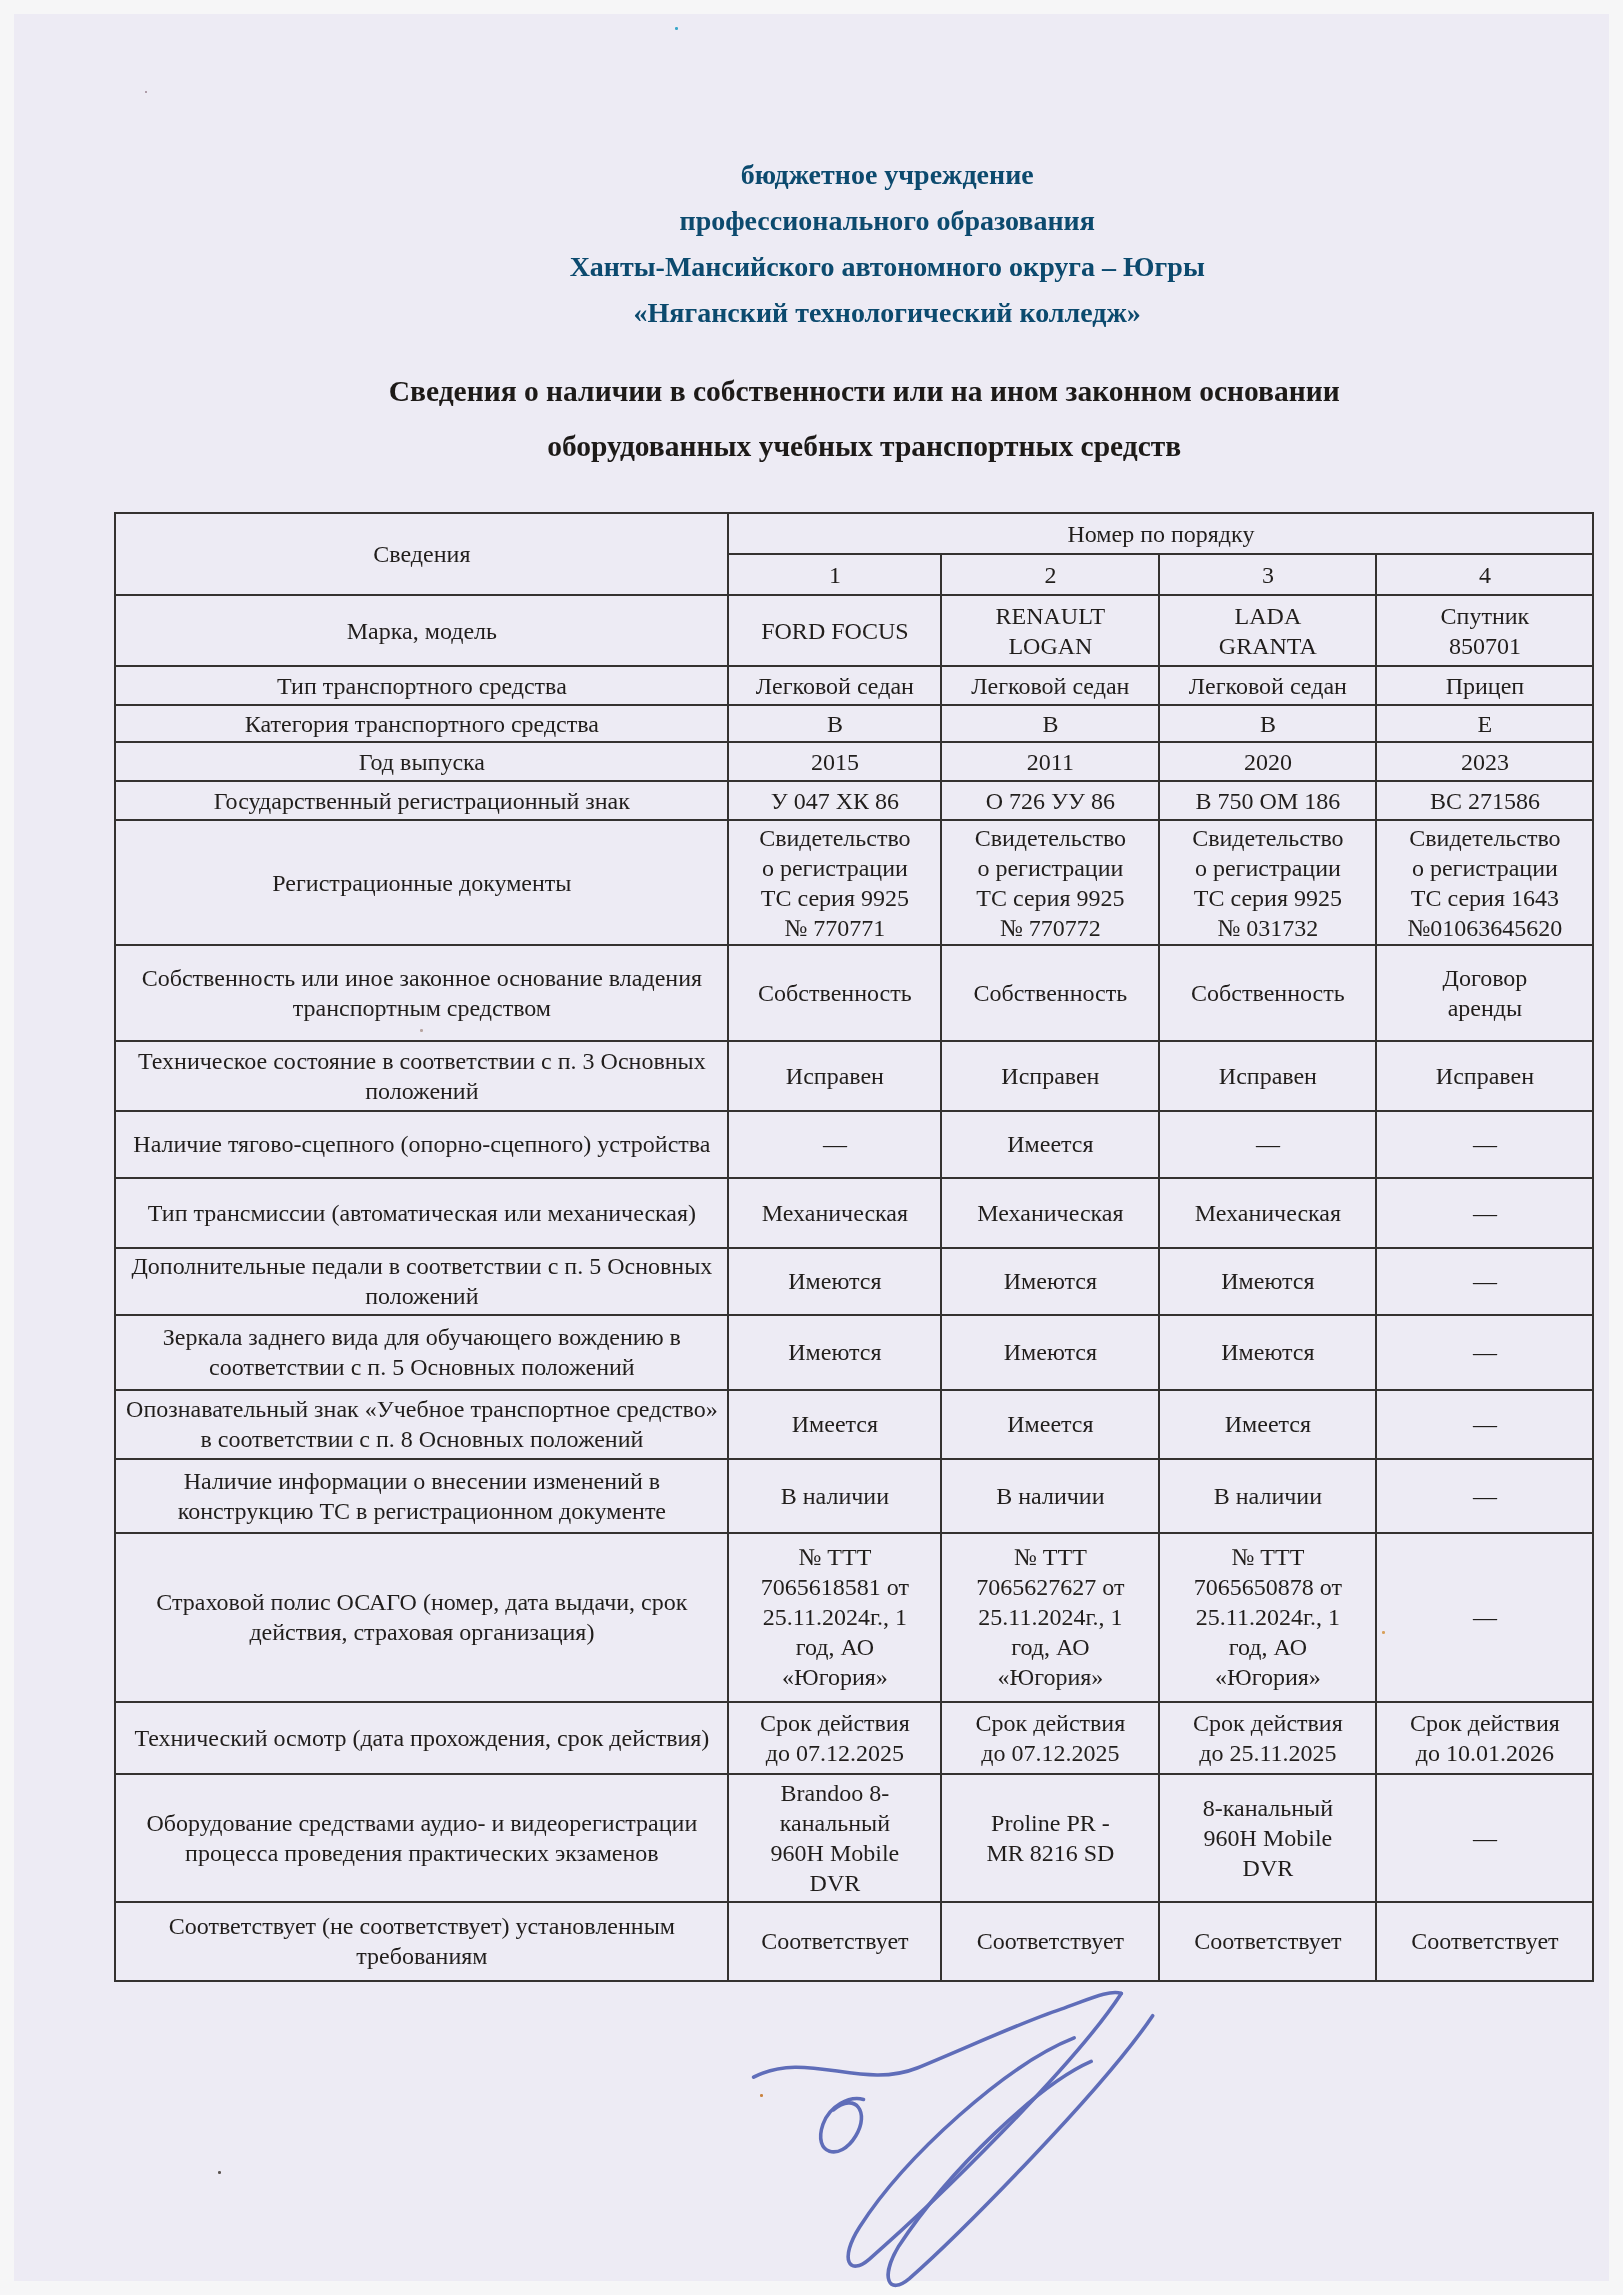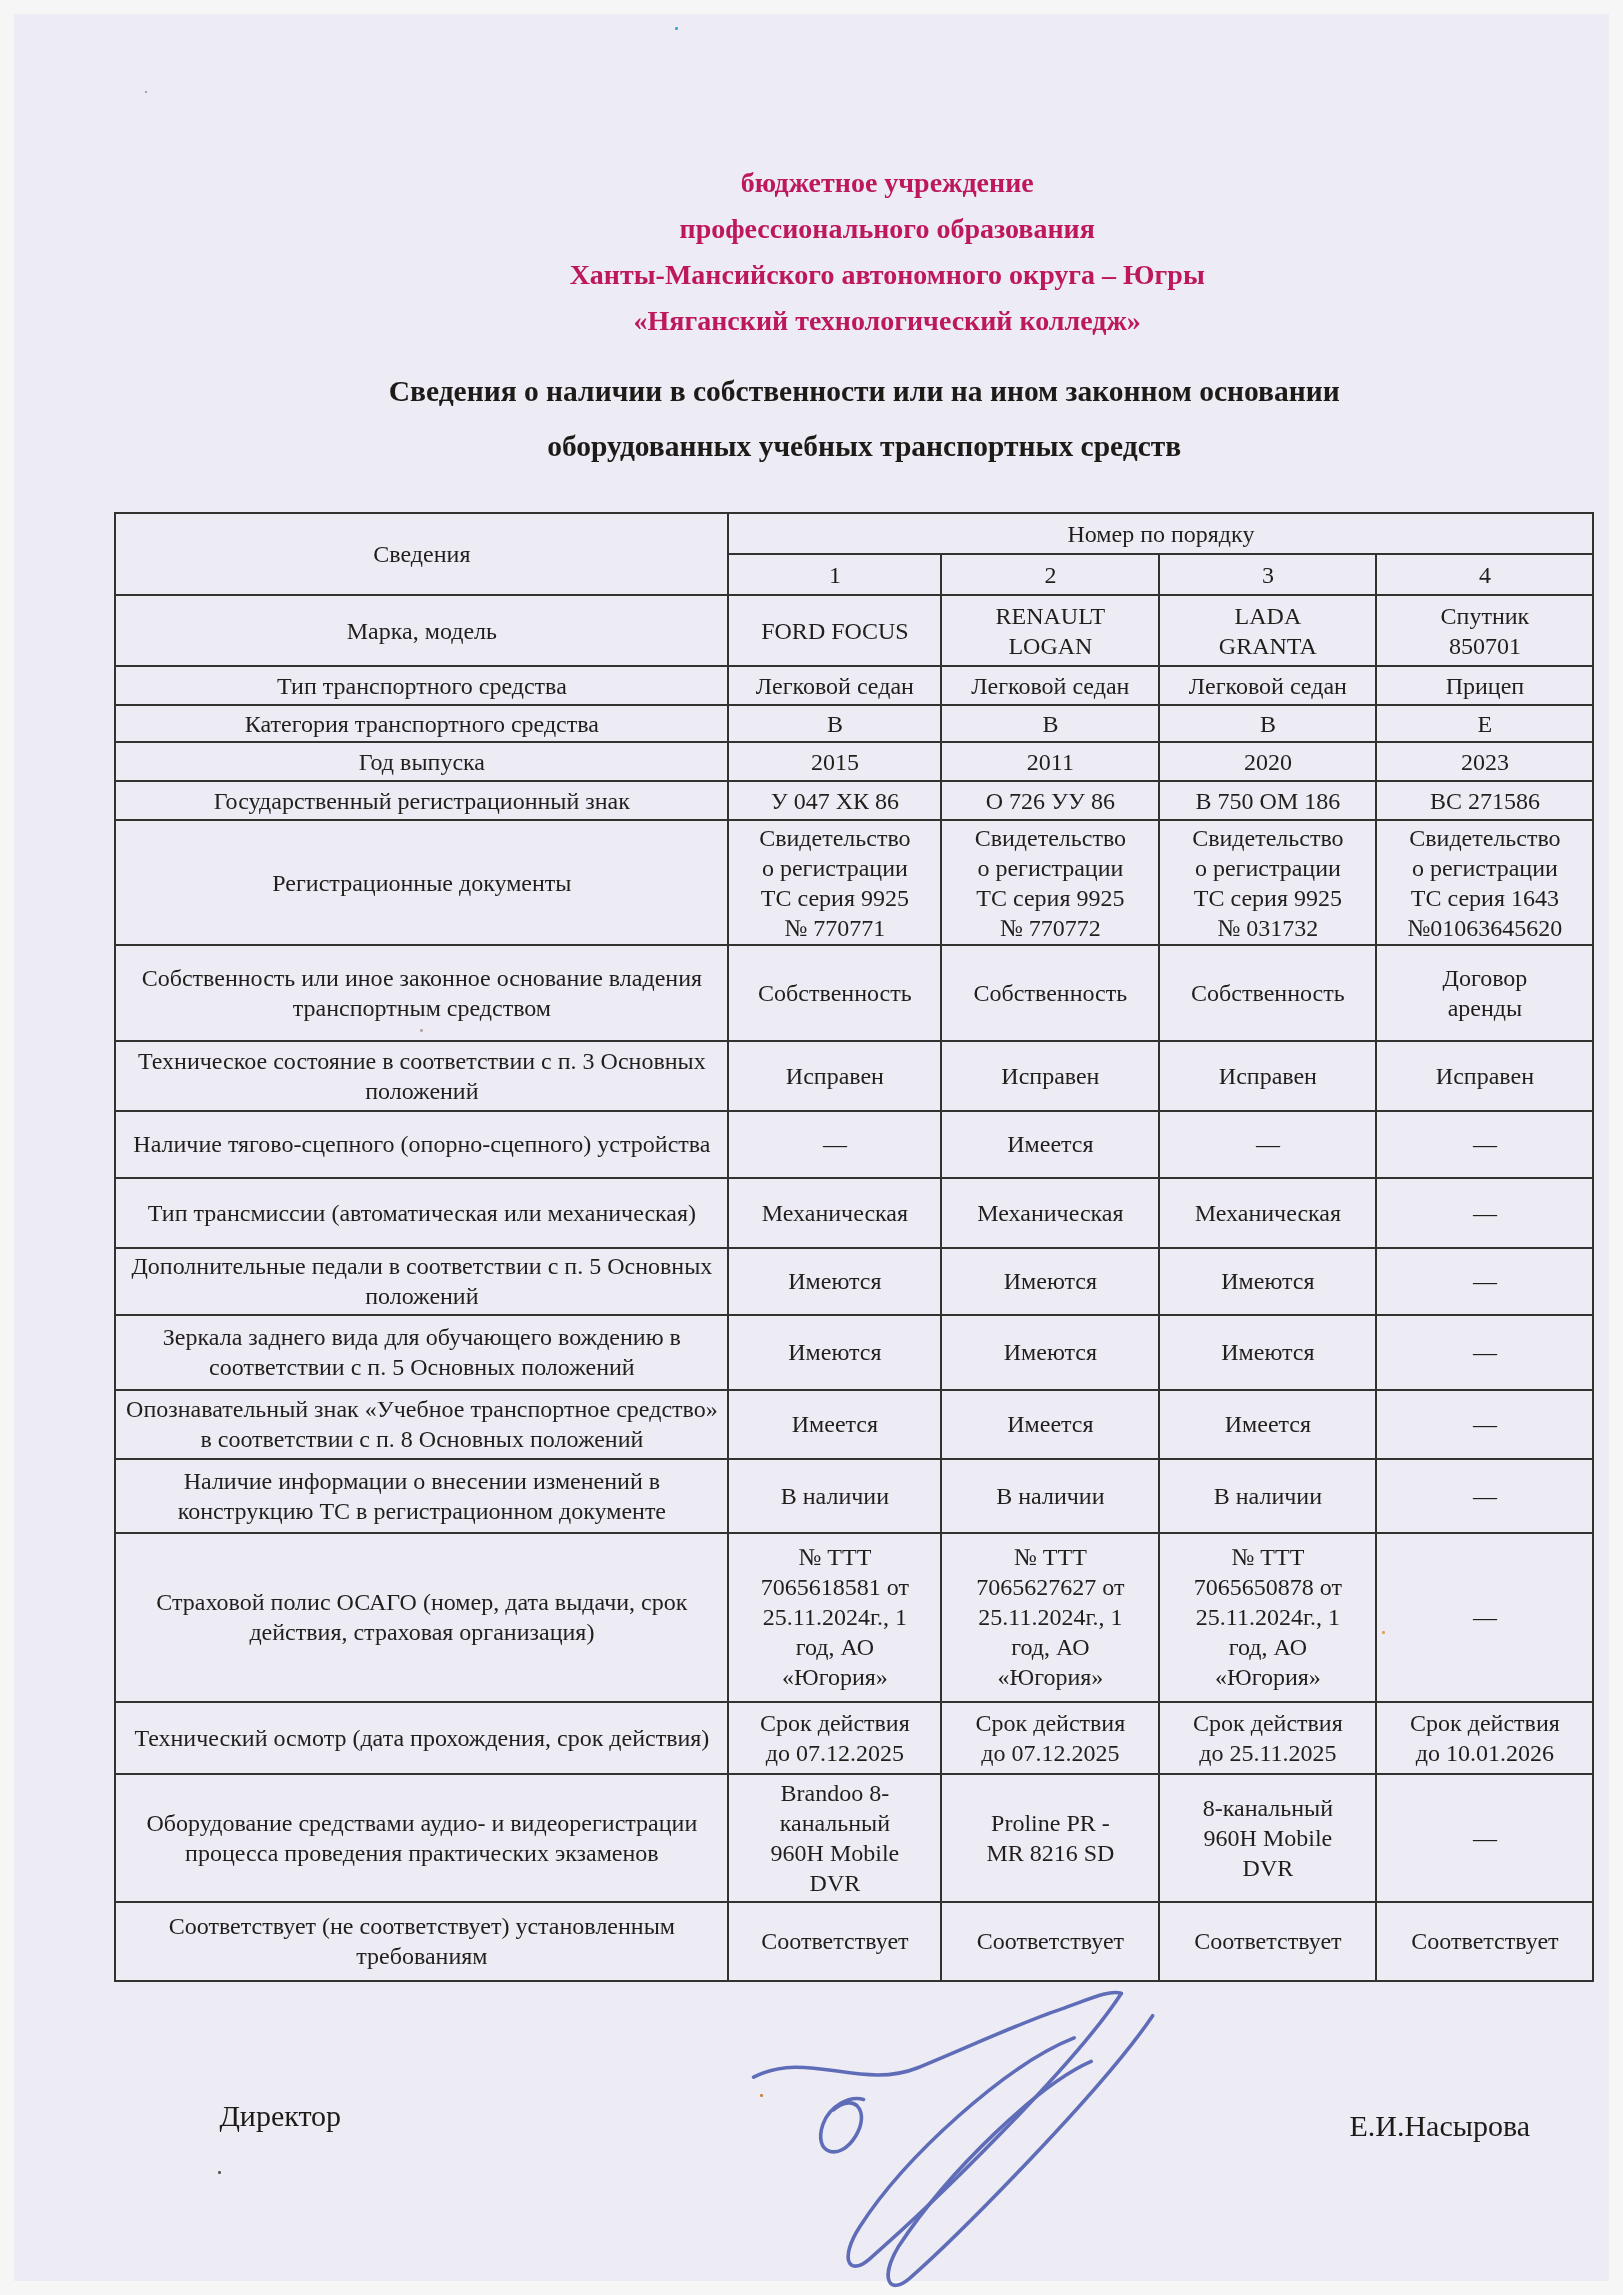--- a/index.html
+++ b/index.html
@@ -1,20 +1,20 @@
 <!DOCTYPE html>
 <html lang="ru" style="font-size:10.5px"><head>
 <meta charset="utf-8">
 <style>
   html,body{margin:0;padding:0;}
   body{width:1624px;height:2295px;background:#f6f6f7;font-family:"Liberation Serif","DejaVu Serif",serif;}
   .canvas{position:relative;width:1624px;height:2295px;overflow:hidden;background:#f6f6f7;}
   .page{position:absolute;left:14.4px;top:14.4px;right:15px;bottom:14.4px;background:#edebf4;}
-  .org{position:absolute;top:146px;left:164px;right:13px;text-align:center;
-       font-weight:700;font-size:28px;line-height:46px;color:#be185d;}
+  .org{position:absolute;top:138px;left:164px;right:13px;text-align:center;
+       font-weight:700;font-size:28px;line-height:46px;color:#0c4a6e;}
   .title{position:absolute;top:350px;left:118px;right:13px;text-align:center;
        font-weight:700;font-size:29.5px;line-height:55px;color:#1d1a18;}
   table.doc{position:absolute;top:498px;left:100px;border-collapse:collapse;table-layout:fixed;
        width:1479px;color:#211e1c;}
   table.doc td{border:2px solid #343230;border-top-width:2.6px;border-bottom-width:2.6px;
        text-align:center;vertical-align:middle;font-size:24px;line-height:1.25;padding:1.3px 6.5px;}
   td.l{padding:1.3px 11.8px;}
   td.d{white-space:pre-line;}
   td.hdr{font-size:25px;}
   .footer-row{position:absolute;top:2085px;left:0;right:0;height:39px;font-size:30px;color:#1d1a18;}
@@ -220,24 +220,20 @@
       <tr style="height:79px">
         <td class="l">Соответствует (не соответствует) установленным требованиям</td>
         <td class="d">Соответствует</td>
         <td class="d">Соответствует</td>
         <td class="d">Соответствует</td>
         <td class="d">Соответствует</td>
       </tr>
     </tbody>
       </table>
 
-    <div class="footer-row">
-      <span class="dir">Директор</span>
-      <span class="nam">Е.И.Насырова</span>
-    </div>
 
     <svg class="sig" width="471" height="308" viewBox="0 0 720 470">
       <g fill="none" stroke-width="5.5" stroke-linecap="round" opacity="0.92">
         <path d="M30,142 C110,100 195,162 280,128 C360,95 440,58 500,38 C545,22 575,8 592,14" stroke="#5463b4"></path>
         <path d="M592,14 C520,125 305,335 207,420 C176,447 160,421 192,371 C262,262 418,122 520,82" stroke="#5463b4"></path>
         <path d="M640,48 C565,160 345,382 268,450 C237,476 222,450 252,400 C330,282 468,152 546,118" stroke="#5463b4"></path>
         <path d="M152,192 C186,164 208,196 186,232 C162,272 120,260 136,214 C146,186 176,170 198,176" stroke="#5463b4"></path>
       </g>
     </svg>
 

